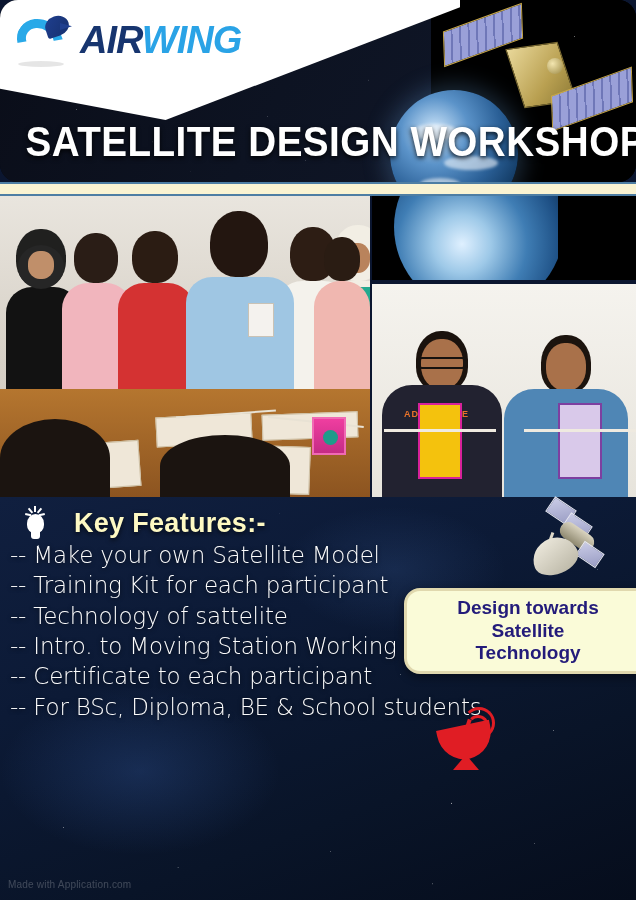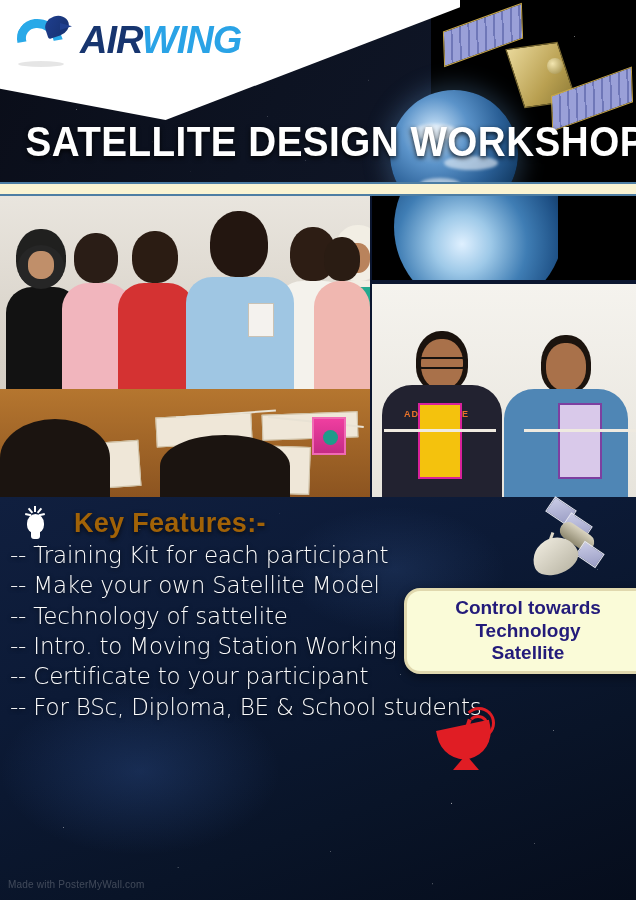--- a/index.html
+++ b/index.html
@@ -5,21 +5,21 @@
   html,body{margin:0;padding:0;background:#222;}
   *{box-sizing:border-box;}
   #poster{
     position:relative;width:636px;height:900px;overflow:hidden;
     font-family:"Liberation Sans", sans-serif;
     background:#0b1630;
   }
 
   
   .header{position:absolute;left:0;top:0;width:636px;height:182px;overflow:hidden;
-          background:#05070f;}
+          background:#05070f;border-radius:18px;}
   .hdr-space{position:absolute;inset:0;
     background:
       radial-gradient(1px 1px at 12% 60%, rgba(255,255,255,.75), transparent 60%),
       radial-gradient(1px 1px at 24% 78%, rgba(255,255,255,.55), transparent 60%),
       radial-gradient(1px 1px at 36% 52%, rgba(255,255,255,.6), transparent 60%),
       radial-gradient(1px 1px at 48% 88%, rgba(255,255,255,.5), transparent 60%),
       radial-gradient(1.2px 1.2px at 58% 44%, rgba(255,255,255,.7), transparent 60%),
       radial-gradient(1px 1px at 66% 70%, rgba(255,255,255,.45), transparent 60%),
       radial-gradient(1px 1px at 18% 40%, rgba(255,255,255,.45), transparent 60%),
       radial-gradient(1px 1px at 42% 64%, rgba(255,255,255,.5), transparent 60%),
@@ -183,21 +183,21 @@
       radial-gradient(1px 1px at 10% 82%,rgba(255,255,255,.5),transparent 60%),
       radial-gradient(1.3px 1.3px at 28% 92%,rgba(255,255,255,.6),transparent 60%),
       radial-gradient(1px 1px at 52% 88%,rgba(255,255,255,.5),transparent 60%),
       radial-gradient(1.2px 1.2px at 68% 96%,rgba(255,255,255,.55),transparent 60%),
       radial-gradient(1px 1px at 84% 86%,rgba(255,255,255,.5),transparent 60%),
       radial-gradient(1px 1px at 44% 4%,rgba(255,255,255,.5),transparent 60%),
       radial-gradient(ellipse 200px 120px at 22% 68%,rgba(70,120,210,.22),transparent 70%),
       radial-gradient(ellipse 160px 90px at 62% 18%,rgba(90,140,220,.14),transparent 70%),
       linear-gradient(160deg,#101f3f 0%,#0c1a36 35%,#091428 70%,#060d1c 100%);
   }
-  .kf-head{position:absolute;left:74px;top:508px;color:#a16207;font-size:27px;font-weight:bold;
+  .kf-head{position:absolute;left:74px;top:508px;color:#fef9c3;font-size:27px;font-weight:bold;
      letter-spacing:.3px;text-shadow:0 2px 5px rgba(0,0,0,.7);}
   .bulb{position:absolute;left:18px;top:508px;width:34px;height:34px;}
   .bulb .glass{position:absolute;left:9px;top:6px;width:17px;height:19px;border-radius:50% 50% 42% 42%;
      background:#fff;}
   .bulb .base{position:absolute;left:13px;top:24px;width:9px;height:7px;background:#fff;border-radius:0 0 3px 3px;}
   .bulb .ray{position:absolute;width:2px;height:6px;background:#fff;left:16px;top:-2px;transform-origin:1px 10px;}
   .feat-list{position:absolute;left:10px;top:540px;width:600px;}
   .feat{color:#fdfdfd;font-size:23px;line-height:1.32;white-space:nowrap;
      font-family:"DejaVu Sans","Liberation Sans",sans-serif;font-weight:300;
      text-shadow:0 1px 4px rgba(0,0,0,.65);letter-spacing:-.2px;}
@@ -377,40 +377,40 @@
   <div class="wsat">
     <div class="panel pa"></div>
     <div class="panel pb"></div>
     <div class="core"></div>
     <div class="panel pc"></div>
     <div class="feed"></div>
     <div class="dish"></div>
   </div>
 
   <div class="feat-list">
+    <div class="feat">-- Make your own Satellite Model</div>
     <div class="feat">-- Training Kit for each participant</div>
-    <div class="feat">-- Make your own Satellite Model</div>
     <div class="feat">-- Technology of sattelite</div>
     <div class="feat">-- Intro. to Moving Station Working</div>
-    <div class="feat">-- Certificate to your participant</div>
+    <div class="feat">-- Certificate to each participant</div>
     <div class="feat">-- For BSc, Diploma, BE &amp; School students</div>
   </div>
 
   <div class="callout">
     <div>
-      <span>Control towards</span>
+      <span>Design towards</span>
+      <span>Satellite</span>
       <span>Technology</span>
-      <span>Satellite</span>
     </div>
   </div>
 
   <div class="dish-icon">
     <div class="wave w3"></div>
     <div class="wave w2"></div>
     <div class="wave w1"></div>
     <div class="arm"></div>
     <div class="plate"></div>
     <div class="mast"></div>
     <div class="foot"></div>
   </div>
 
-  <div class="watermark">Made with PosterMyWall.com</div>
+  <div class="watermark">Made with Application.com</div>
 </div>
 
 </body></html>

